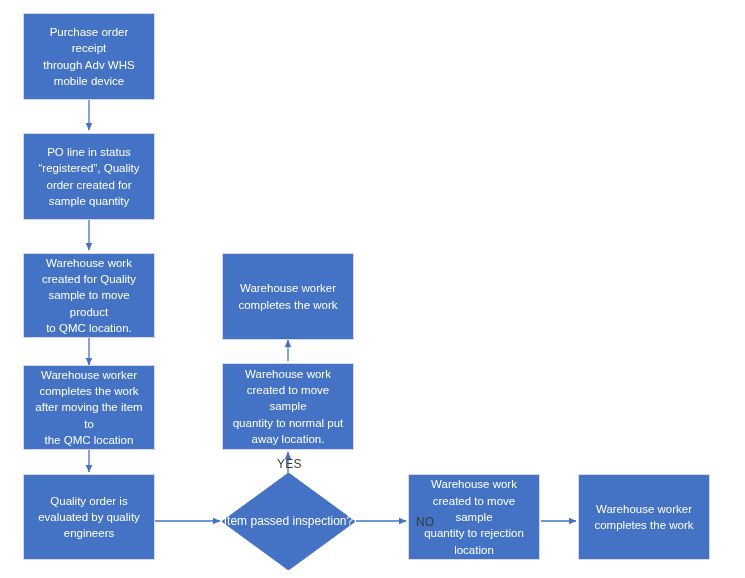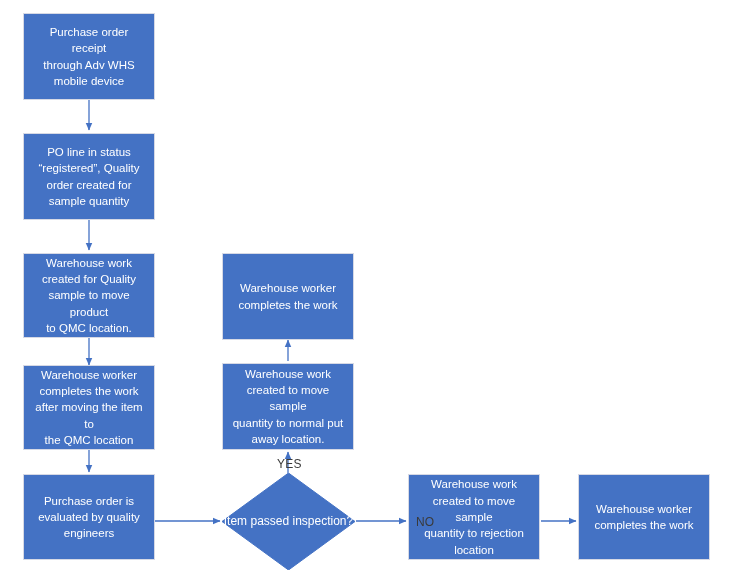--- a/index.html
+++ b/index.html
@@ -129,21 +129,21 @@
   </div>
 
   <div class="node" style="left:23px; top:365px; width:132px; height:85px;">
     <span class="txt">Warehouse worker
 completes the work
 after moving the item to
 the QMC location</span>
   </div>
 
   <div class="node" style="left:23px; top:474px; width:132px; height:86px;">
-    <span class="txt">Purchase order is
+    <span class="txt">Quality order is
 evaluated by quality
 engineers</span>
   </div>
 
   <div class="node" style="left:222px; top:253px; width:132px; height:87px;">
     <span class="txt">Warehouse worker
 completes the work</span>
   </div>
 
   <div class="node" style="left:222px; top:363px; width:132px; height:87px;">

